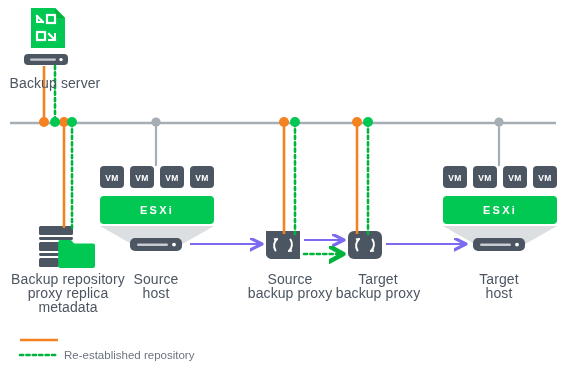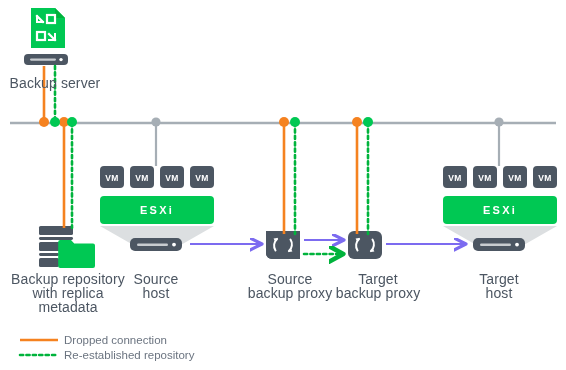--- a/index.html
+++ b/index.html
@@ -212,31 +212,30 @@
 
     <g>
       <line x1="20" y1="340" x2="58" y2="340" stroke="#f58220" stroke-width="2.6"></line>
       <line x1="20" y1="355" x2="58" y2="355" stroke="#00b33c" stroke-width="2.6" stroke-dasharray="3.2 3.2" stroke-linecap="round"></line>
     </g>
   </svg>
 
   <div class="node-label" style="left:8px; top:76px; width:94px;">Backup server</div>
 
   <div class="node-label" style="left:4px; top:272px; width:128px;">Backup repository
-with replica metadata</div>
+proxy replica metadata</div>
 
   <div class="node-label" style="left:120px; top:272px; width:72px;">Source
 host</div>
 
   <div class="node-label" style="left:238px; top:272px; width:104px;">Source
 backup proxy</div>
 
   <div class="node-label" style="left:326px; top:272px; width:104px;">Target
 backup proxy</div>
 
   <div class="node-label" style="left:462px; top:272px; width:74px;">Target
 host</div>
 
-  <div class="legend-label" style="left:64px; top:333px;">Dropped connection</div>
 
   <div class="legend-label" style="left:64px; top:348px;">Re-established repository</div>
 
 </div>
 
 </body></html>

